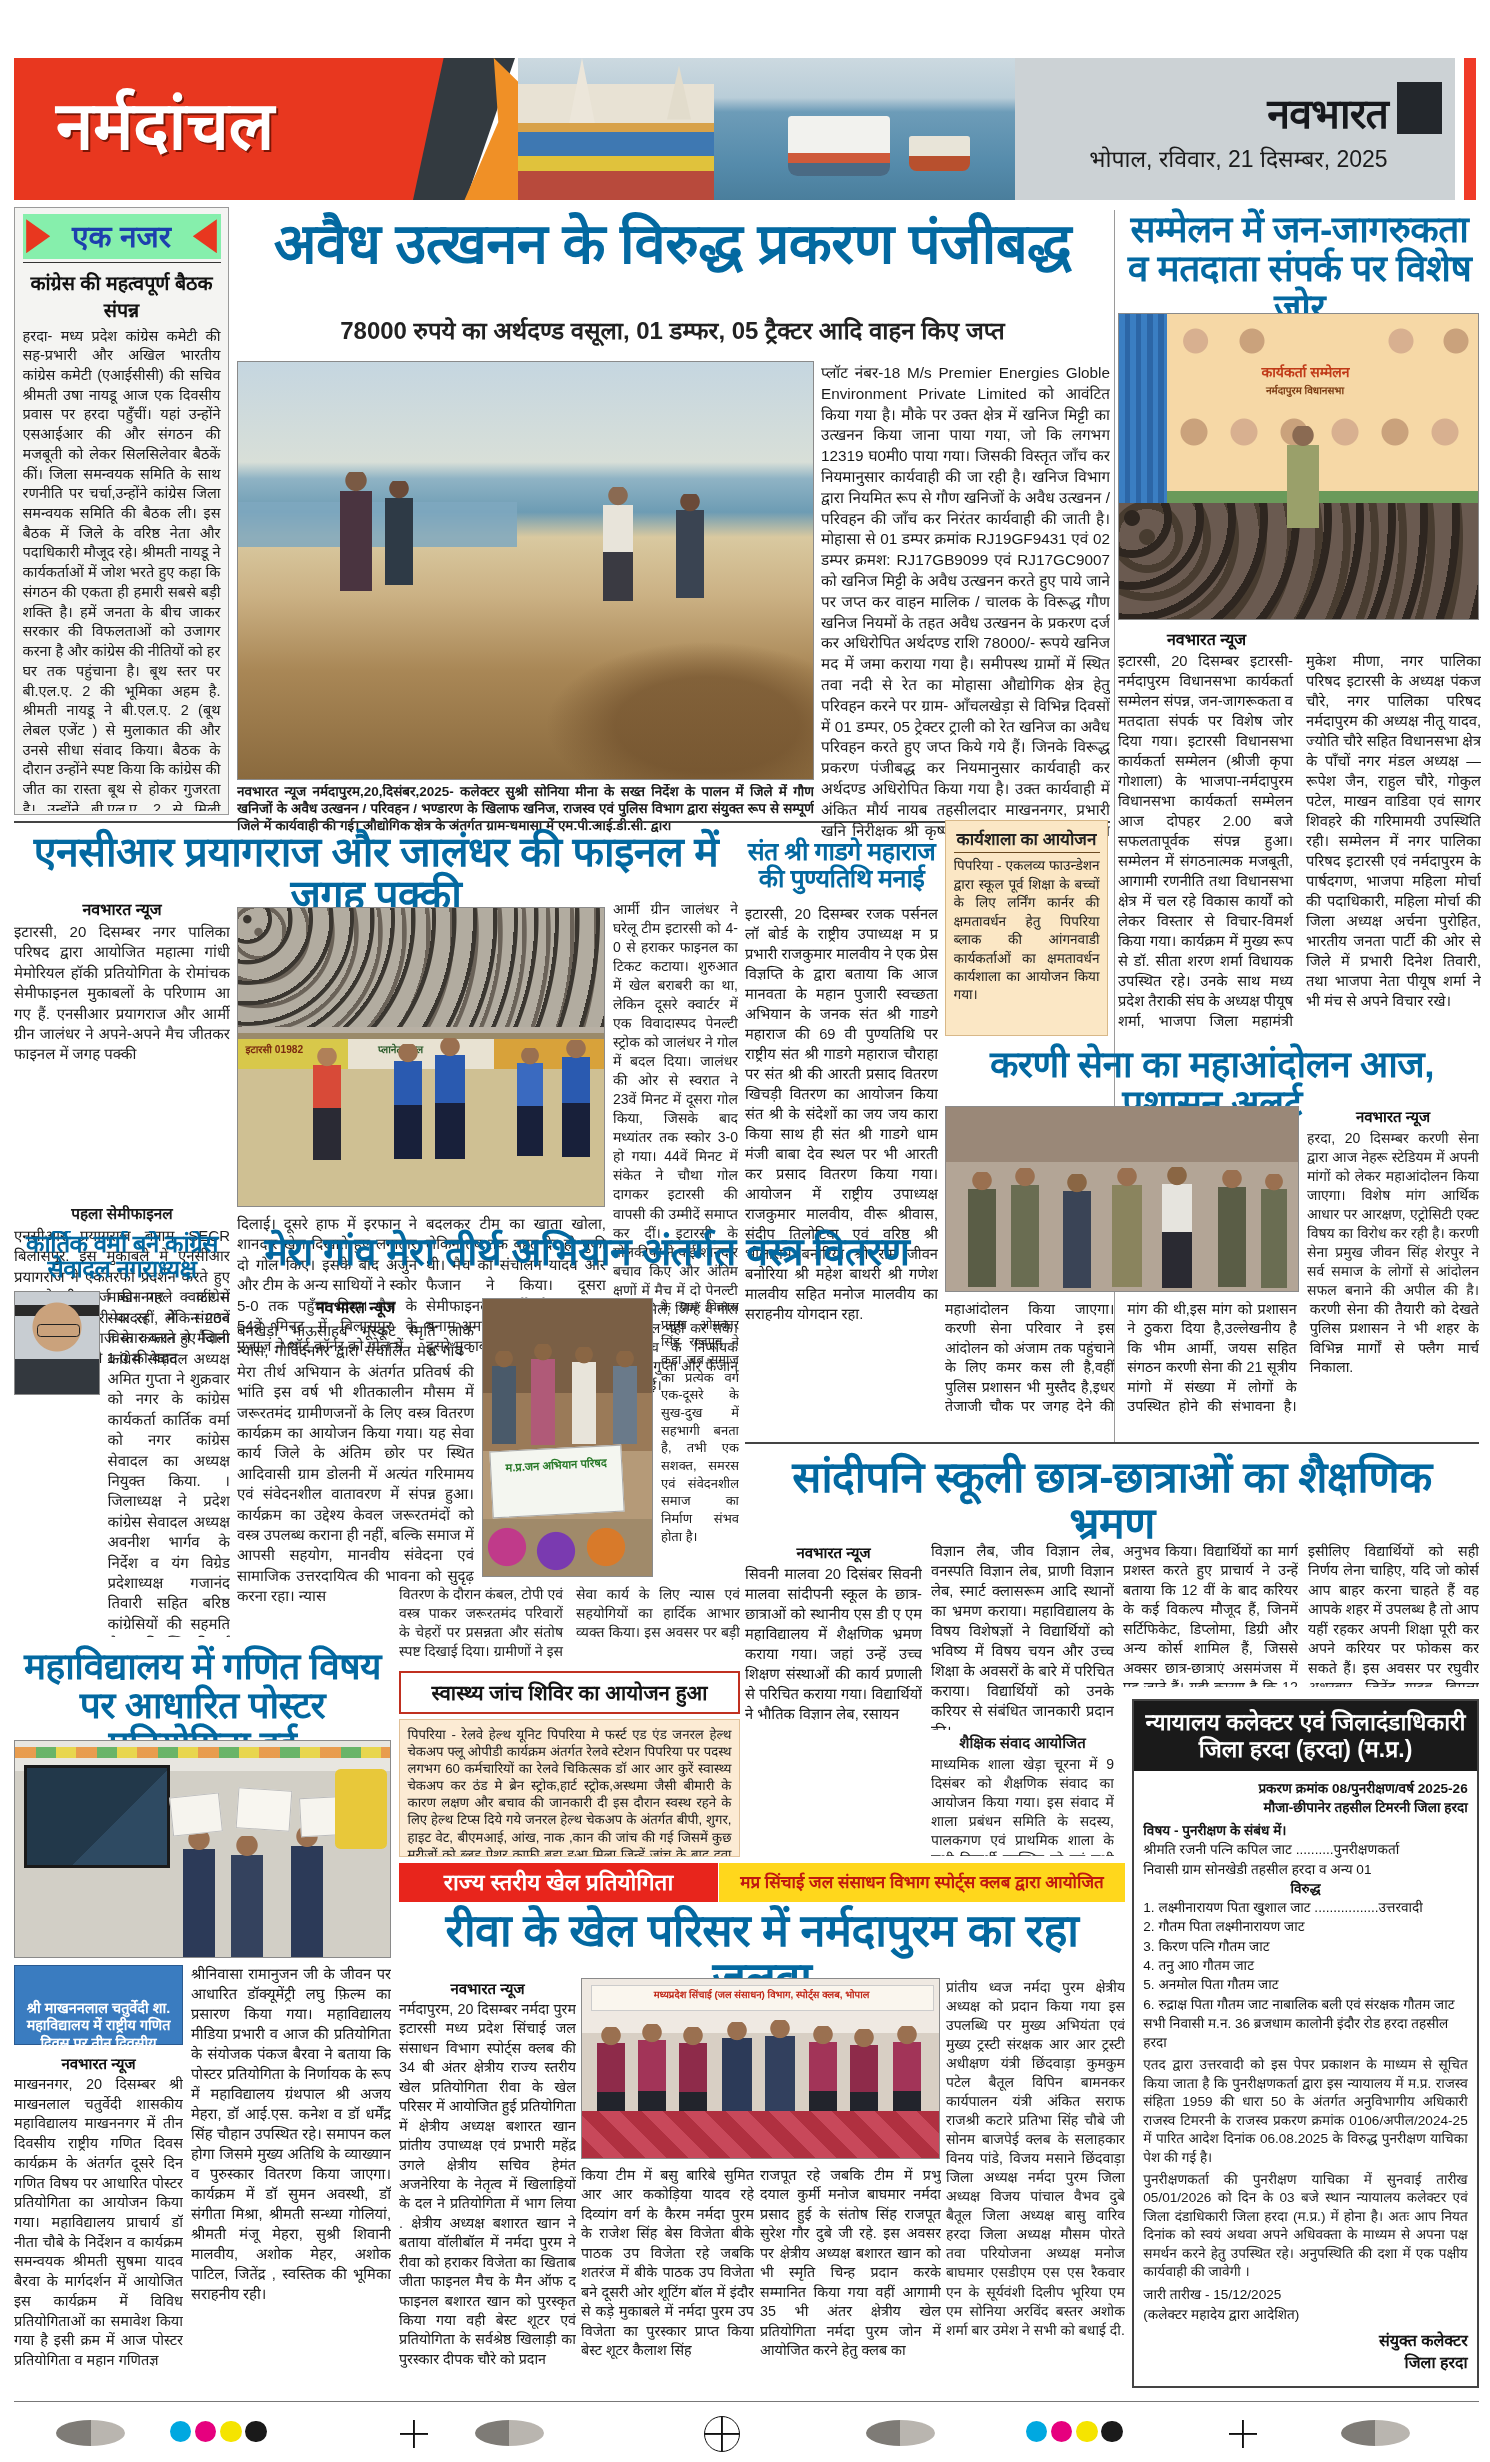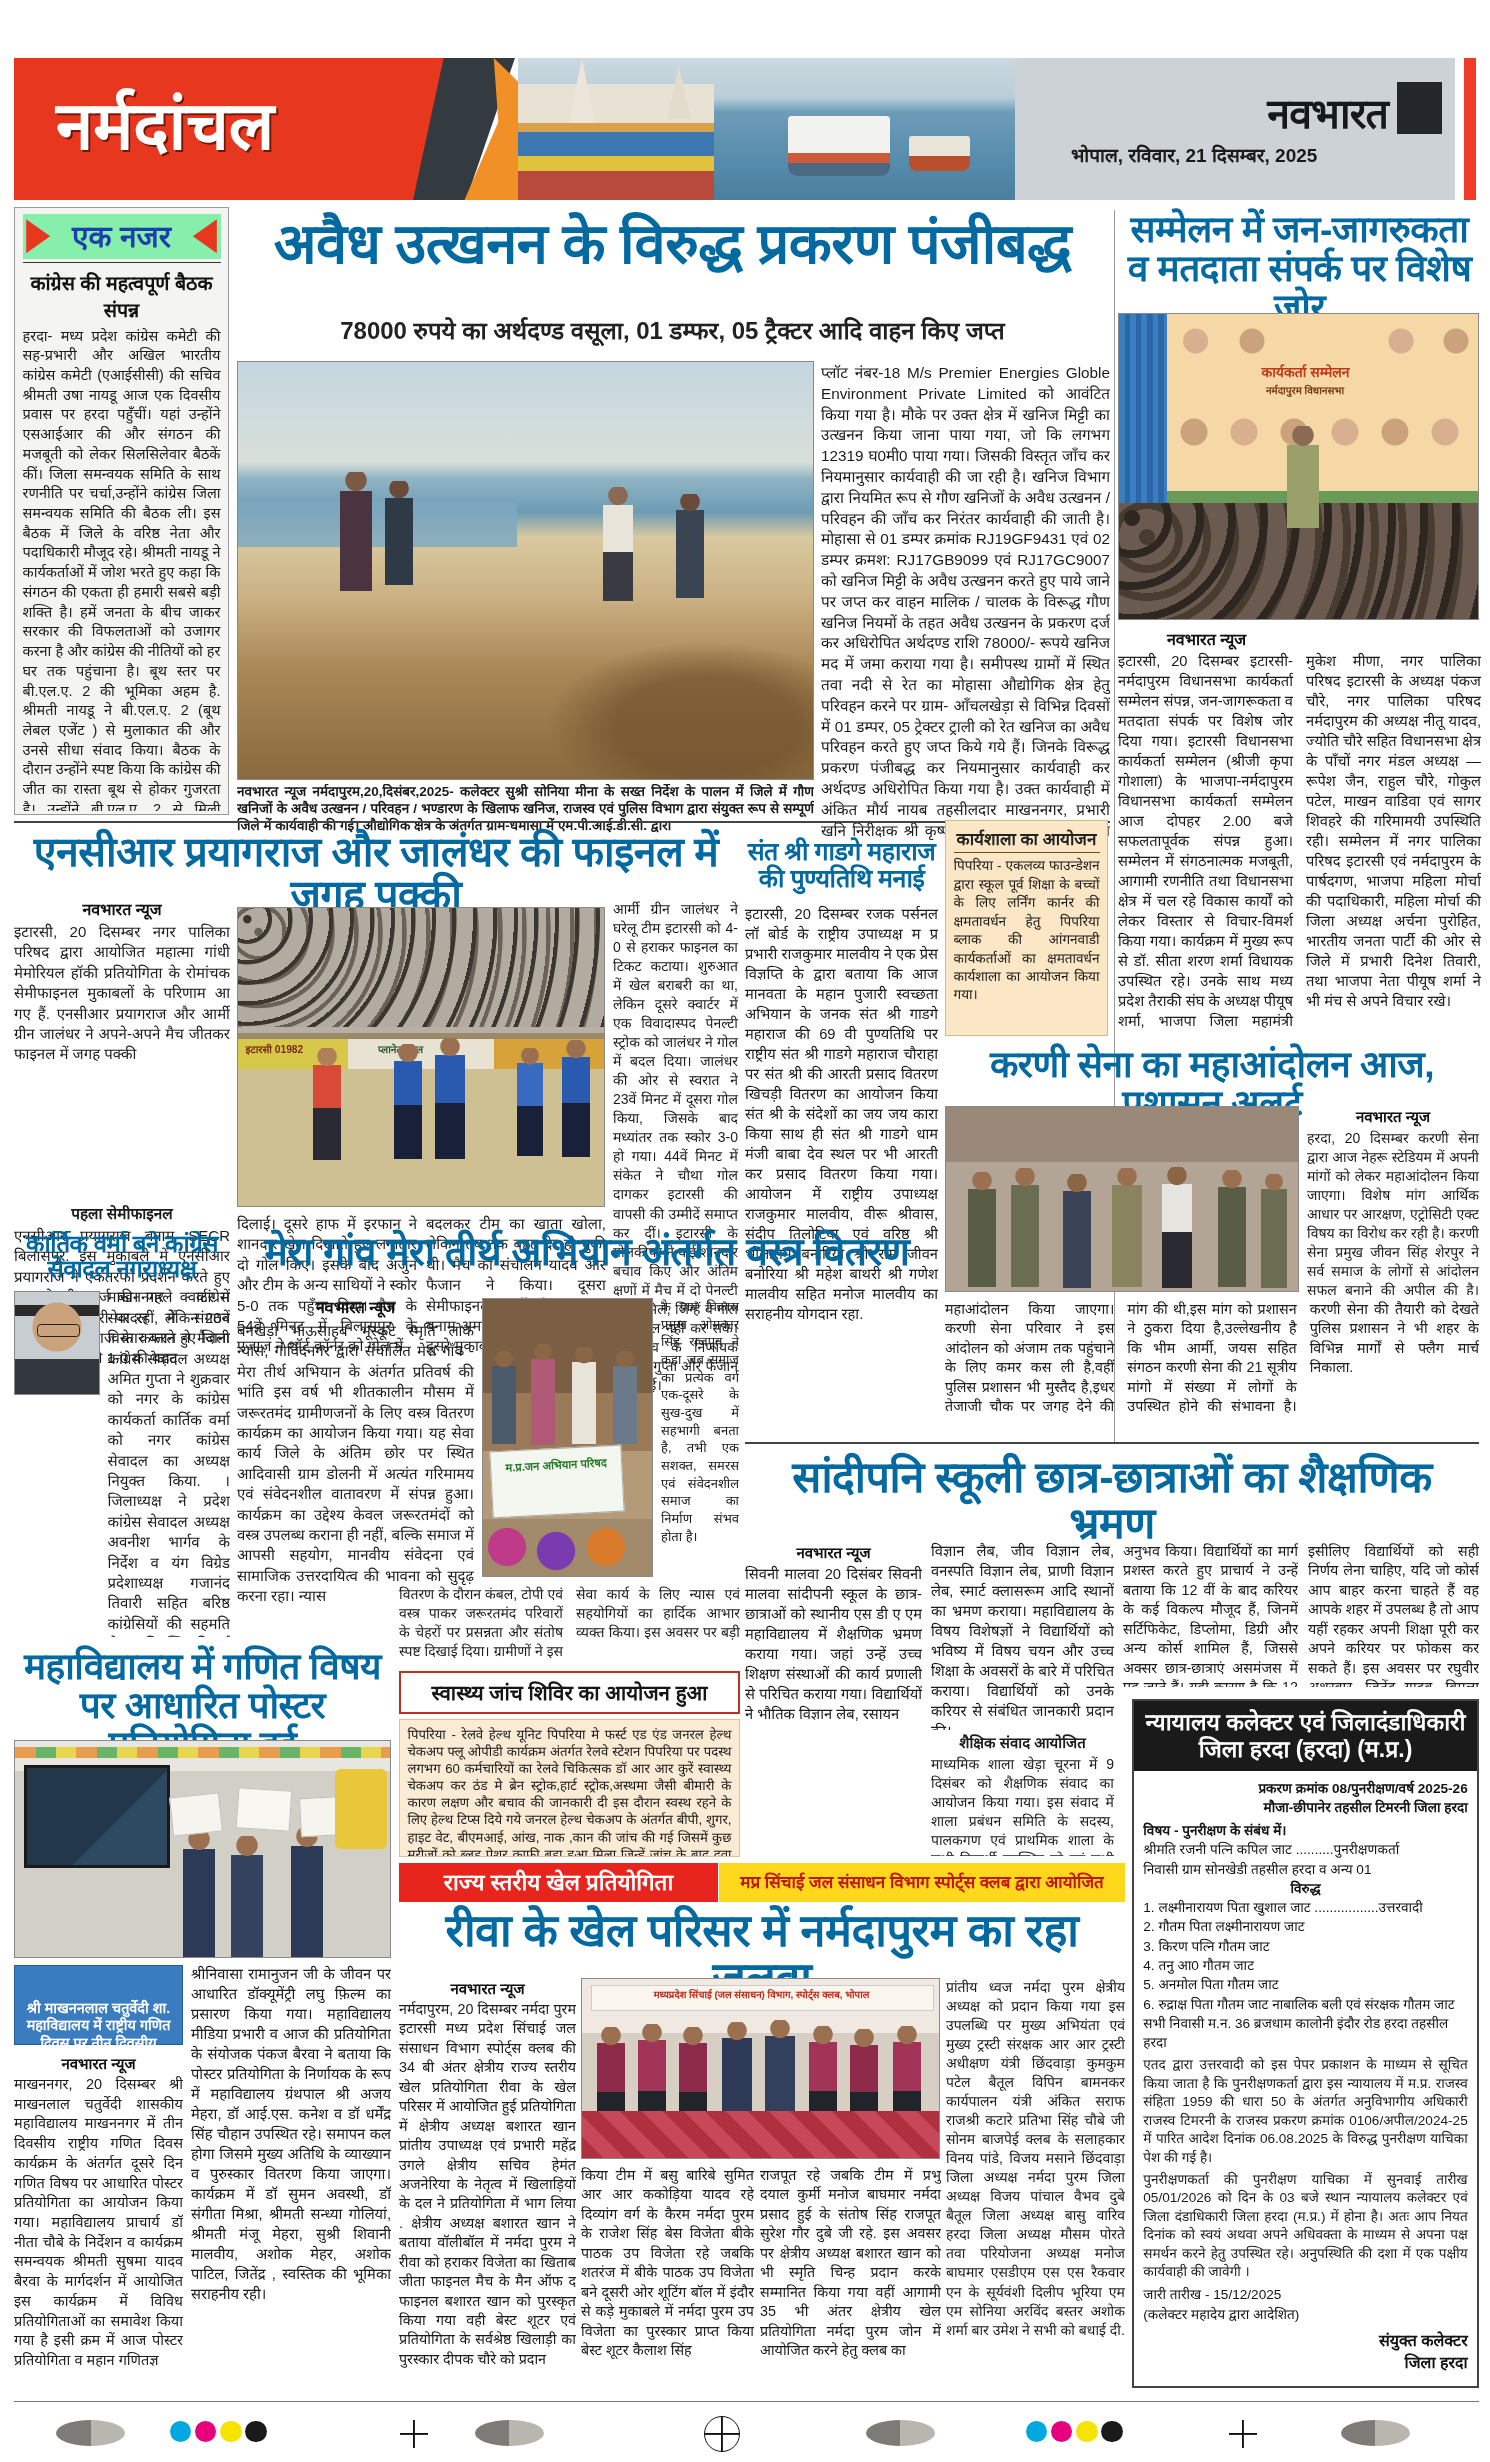--- a/index.html
+++ b/index.html
@@ -35,21 +35,21 @@
         linear-gradient(180deg,transparent 0 17px,#e8e2d4 17px 56px,#d8a24a 56px 65px,#3e78b2 65px 89px,#e0c23c 89px 104px,#b84a3c 104px 133px);"></div>
      <div class="abs" style="left:48px;top:0;width:32px;height:65px;background:#ece6da;clip-path:polygon(50% 0,90% 100%,10% 100%);"></div>
      <div class="abs" style="left:149px;top:7.5px;width:24px;height:54px;background:#e2dccc;clip-path:polygon(50% 0,100% 100%,0 100%);"></div>
      <div class="abs" style="left:270px;top:58px;width:102px;height:60px;background:linear-gradient(180deg,#f2f2ee 0 37px,#cf5a3a 37px 47px,#4a6a84 47px 60px);border-radius:3.7px 3.7px 9.3px 9.3px;"></div>
      <div class="abs" style="left:391px;top:78px;width:61px;height:35px;background:linear-gradient(180deg,#e8e4d8 0 20.5px,#b8502e 20.5px 35px);border-radius:2.8px 2.8px 7.5px 7.5px;"></div>
   </div>
 
   <div class="abs" style="left:1015px;top:58px;width:440px;height:142px;background:#ccd2d5;"></div>
   <div class="abs" style="left:1155px;top:84px;width:233px;height:45px;font-size:41px;font-weight:900;color:#16181c;text-align:right;letter-spacing:-0.9px;">नवभारत</div>
   <div class="abs" style="left:1397px;top:82px;width:45px;height:52px;background:#23272c;"></div>
-  <div class="abs" style="left:1071px;top:142px;width:335px;font-size:19px;font-weight:bold;color:#1a1a1a;text-align:left;">भोपाल, रविवार, 21 दिसम्बर, 2025</div>
+  <div class="abs" style="left:1071px;top:142px;width:335px;font-size:23px;font-weight:normal;color:#1a1a1a;text-align:center;">भोपाल, रविवार, 21 दिसम्बर, 2025</div>
   <div class="abs" style="left:1464px;top:58px;width:12px;height:142px;background:#f03b28;"></div>
 
   <div class="abs boxed" style="left:14px;top:207px;width:215px;height:608px;border:1.9px solid #9a9a9a;background:#f4f4f2;padding:5.6px 7.5px;">
     <div style="position:relative;background:#86efac;height:45px;">
       <div class="abs" style="left:3.7px;top:5.6px;width:24px;height:34px;background:#e8371f;clip-path:polygon(0 0,100% 50%,0 100%);"></div>
       <div class="abs" style="right:3.7px;top:5.6px;width:24px;height:34px;background:#e8371f;clip-path:polygon(100% 0,0 50%,100% 100%);"></div>
       <div style="text-align:center;font-size:30px;font-weight:900;color:#1d3fae;line-height:45px;">एक नजर</div>
     </div>
     <div style="font-size:19.6px;font-weight:900;text-align:center;border-top:1.9px solid #333;margin-top:3.7px;padding:5.6px 0 3.7px 0;color:#111;">कांग्रेस की महत्वपूर्ण बैठक संपन्न</div>
     <div class="bt" style="font-size:14.5px;height:484px;">हरदा- मध्य प्रदेश कांग्रेस कमेटी की सह-प्रभारी और अखिल भारतीय कांग्रेस कमेटी (एआईसीसी) की सचिव श्रीमती उषा नायडू आज एक दिवसीय प्रवास पर हरदा पहुँचीं। यहां उन्होंने एसआईआर की और संगठन की मजबूती को लेकर सिलसिलेवार बैठकें कीं। जिला समन्वयक समिति के साथ रणनीति पर चर्चा,उन्होंने कांग्रेस जिला समन्वयक समिति की बैठक ली। इस बैठक में जिले के वरिष्ठ नेता और पदाधिकारी मौजूद रहे। श्रीमती नायडू ने कार्यकर्ताओं में जोश भरते हुए कहा कि संगठन की एकता ही हमारी सबसे बड़ी शक्ति है। हमें जनता के बीच जाकर सरकार की विफलताओं को उजागर करना है और कांग्रेस की नीतियों को हर घर तक पहुंचाना है। बूथ स्तर पर बी.एल.ए. 2 की भूमिका अहम है. श्रीमती नायडू ने बी.एल.ए. 2 (बूथ लेबल एजेंट ) से मुलाकात की और उनसे सीधा संवाद किया। बैठक के दौरान उन्होंने स्पष्ट किया कि कांग्रेस की जीत का रास्ता बूथ से होकर गुजरता है। उन्होंने बी.एल.ए. 2 से मिली जानकारियों की समीक्षा की और मतदाता सूची के पुनरीक्षण कार्य में सक्रियता पर बात की ।</div>

